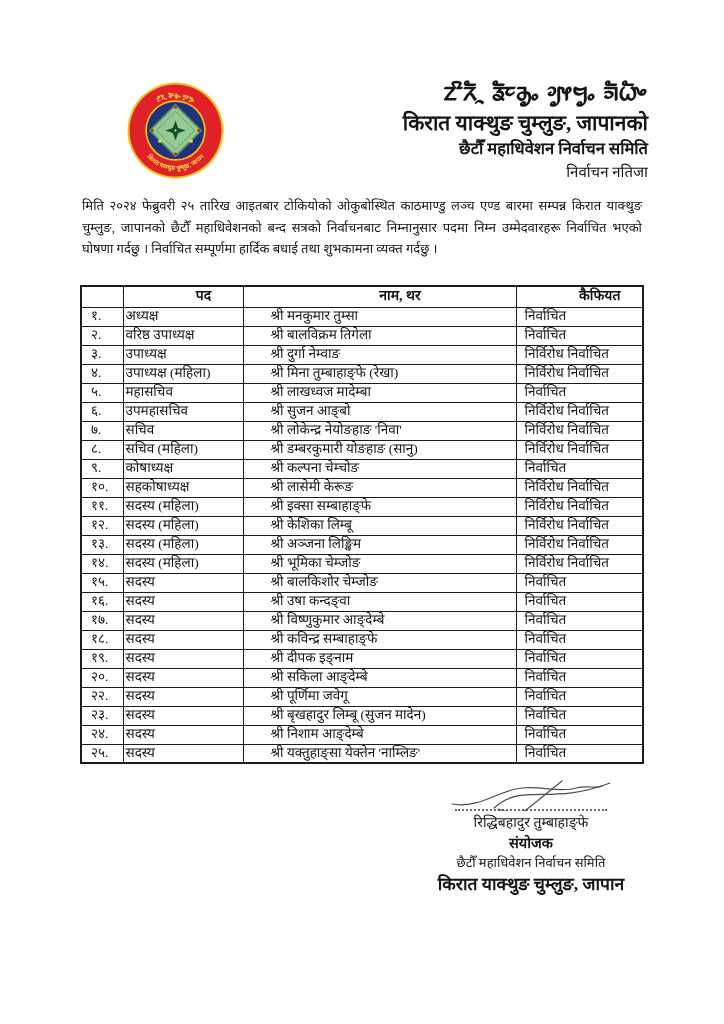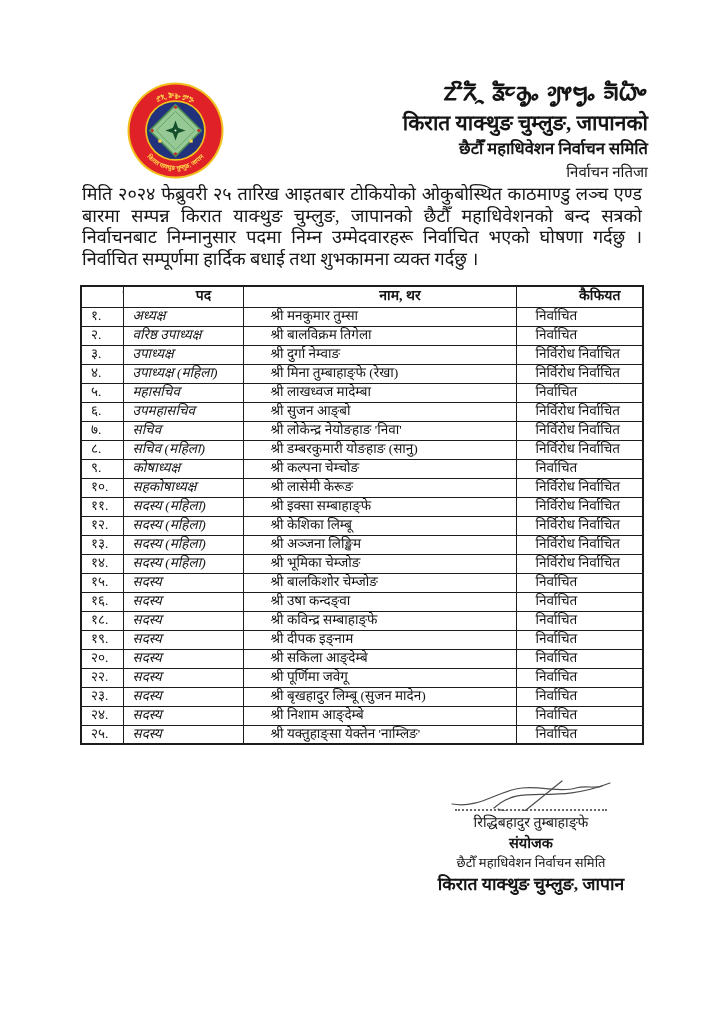--- a/index.html
+++ b/index.html
@@ -32,23 +32,23 @@
   }
   .limbu-title   { font-size: 27px; font-weight: bold; letter-spacing: 1px; }
   .org-name      { font-size: 21px; font-weight: bold; margin-top: 3px; }
   .committee-name{ font-size: 16.5px; font-weight: bold; margin-top: 3px; }
   .doc-subtitle  { font-size: 15px;  font-weight: normal; margin-top: 6px; }
 
   
   .intro {
     position: absolute;
     left: 82px;
-    top: 184px;
+    top: 195px;
     width: 560px;
-    font-size: 18px;
+    font-size: 13px;
     line-height: 21.5px;
     text-align: justify;
   }
 
   
   .results-table {
     position: absolute;
     left: 80px;
     top: 285px;
     width: 562px;
@@ -70,23 +70,23 @@
     text-align: center;
     font-size: 14px;
     padding-left: 41px;
   }
   .results-table td { height: 19px; padding: 0 6px; text-align: left; }
   .col-sn     { width: 42px; }
   .col-post   { width: 120px; }
   .col-name   { width: 273px; }
   .col-remark { width: 127px; }
   .results-table td.cell-sn   { padding-left: 9px; }
-  .results-table td.cell-post { padding-left: 9px; font-style: italic; }
+  .results-table td.cell-post { padding-left: 2px; }
   .results-table td.cell-name { padding-left: 27px; }
-  .results-table td.cell-remark { padding-left: 19px; font-family: Liberation Serif, serif; }
+  .results-table td.cell-remark { padding-left: 8px; font-family: Liberation Serif, serif; }
 
   
   .signature-block {
     position: absolute;
     left: 420px;
     top: 780px;
     width: 222px;
     text-align: center;
   }
   .sig-art { display: block; margin: 0 auto; width: 170px; height: 31px; }
@@ -249,20 +249,26 @@
           <td class="cell-name">श्री बालकिशोर चेम्जोङ</td>
           <td class="cell-remark">निर्वाचित</td>
         </tr>
         <tr>
           <td class="cell-sn">१६.</td>
           <td class="cell-post">सदस्य</td>
           <td class="cell-name">श्री उषा कन्दङ्वा</td>
           <td class="cell-remark">निर्वाचित</td>
         </tr>
         <tr>
+          <td class="cell-sn">१७.</td>
+          <td class="cell-post">सदस्य</td>
+          <td class="cell-name">श्री विष्णुकुमार आङ्देम्बे</td>
+          <td class="cell-remark">निर्वाचित</td>
+        </tr>
+        <tr>
           <td class="cell-sn">१८.</td>
           <td class="cell-post">सदस्य</td>
           <td class="cell-name">श्री कविन्द्र सम्बाहाङ्फे</td>
           <td class="cell-remark">निर्वाचित</td>
         </tr>
         <tr>
           <td class="cell-sn">१९.</td>
           <td class="cell-post">सदस्य</td>
           <td class="cell-name">श्री दीपक इङ्नाम</td>
           <td class="cell-remark">निर्वाचित</td>

